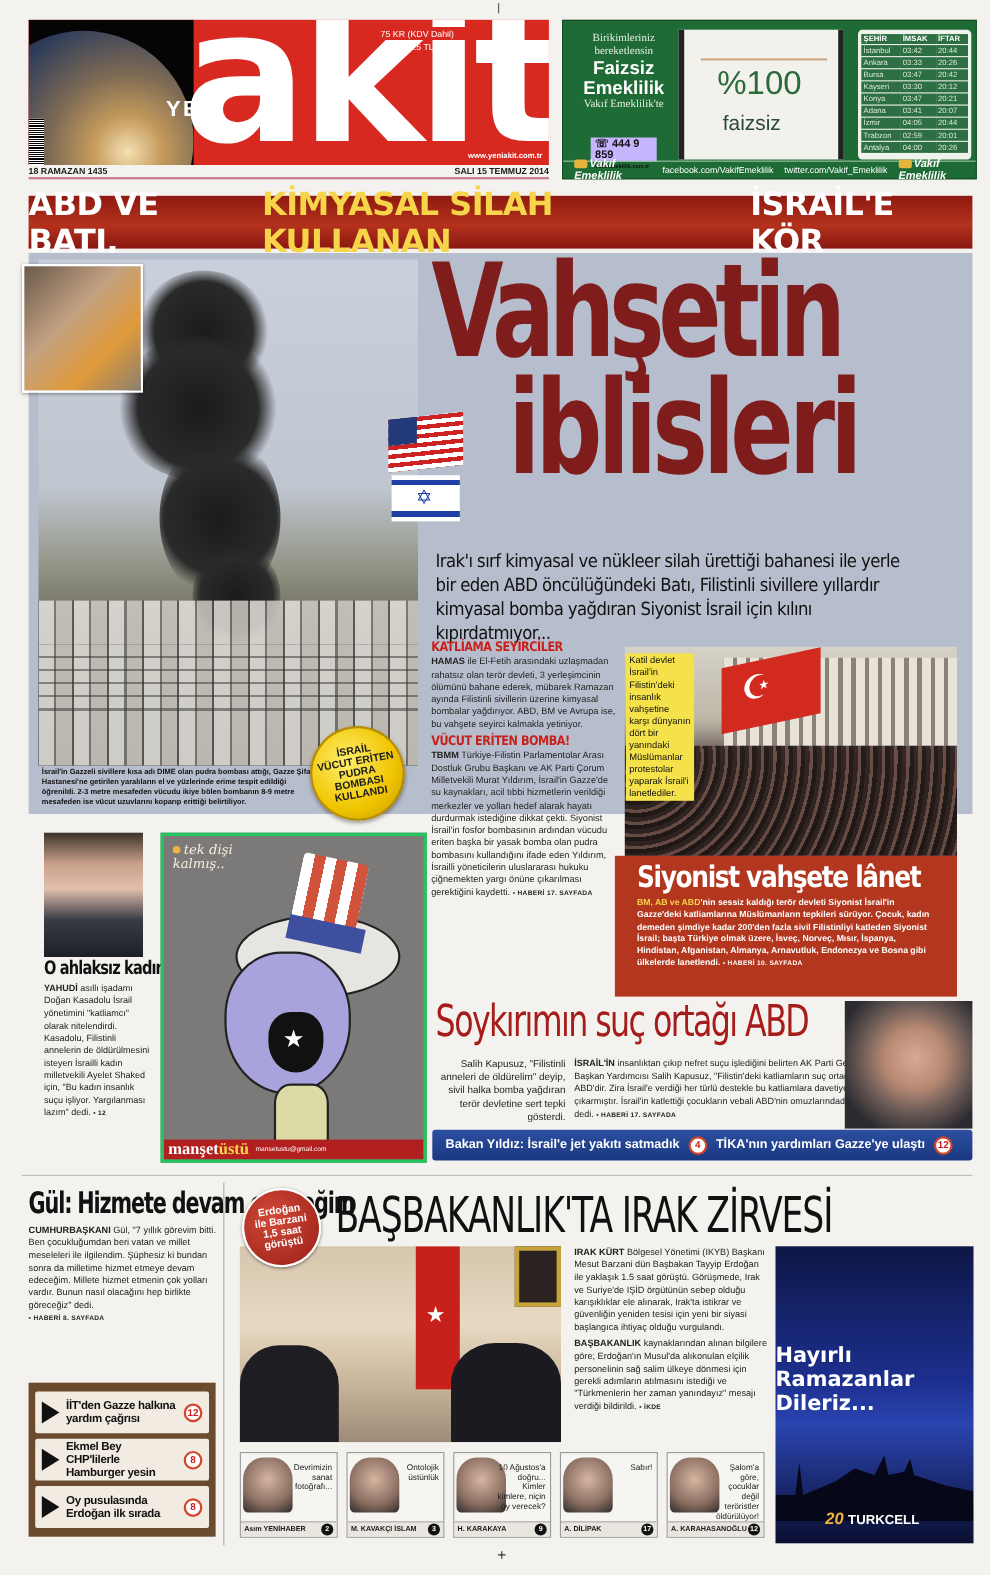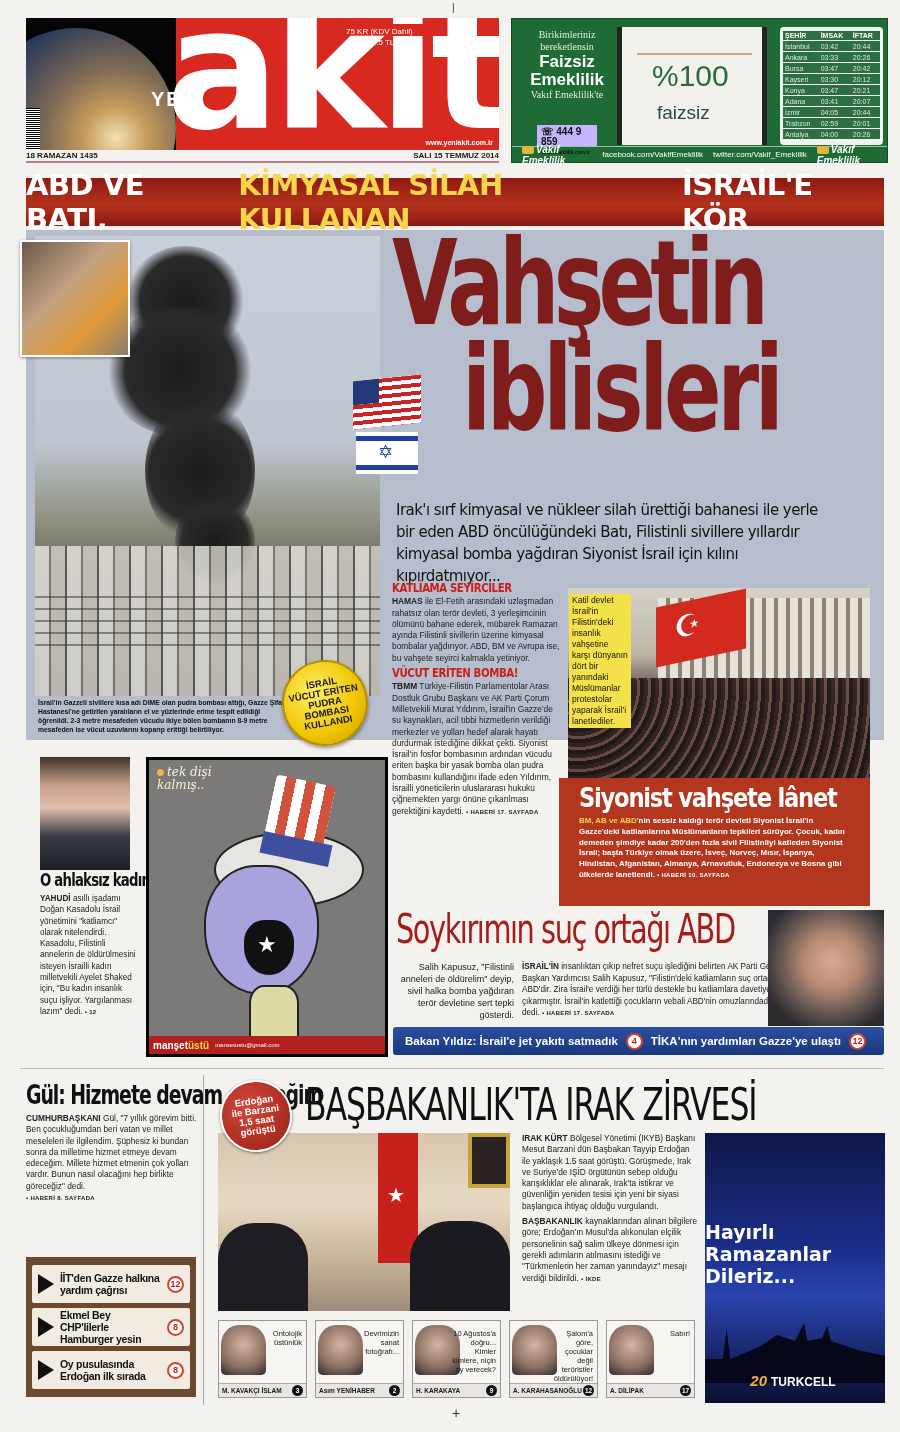--- a/index.html
+++ b/index.html
@@ -79,32 +79,32 @@
     .siyonist p { font-size: 7.9px; line-height: 10.8px; font-weight: bold; margin-top: 2px; }
     .siyonist .hl { color: #f7d54a; }
 
     
     .portrait1 { left: 40px; top: 757px; width: 90px; height: 113px; background: linear-gradient(180deg, #3c332a 0%, #c8a08a 25%, #e2bfae 45%, #3a3c44 70%, #1d1f26 100%); }
     .ahlak { left: 40px; top: 872px; width: 100px; }
     .ahlak h3 { font-family: "DejaVu Sans", sans-serif; font-size: 17px; font-weight: bold; letter-spacing: -1px; line-height: 17px; transform: scaleX(0.78); transform-origin: left; white-space: nowrap; color: #111; }
     .ahlak p { font-size: 8.2px; line-height: 11.3px; color: #222; margin-top: 4px; }
 
     
-    .cartoon { left: 146px; top: 757px; width: 242px; height: 300px; background: #7b7a78; border: 3px solid #000000; overflow: hidden; }
+    .cartoon { left: 146px; top: 757px; width: 242px; height: 300px; background: #7b7a78; border: 3px solid #22c55e; overflow: hidden; }
     .cartoon .cap { position: absolute; left: 8px; top: 6px; color: #f7f0dc; font-size: 12px; line-height: 13px; font-family: "DejaVu Serif", serif; font-style: italic; }
     .cartoon .dot { display: inline-block; width: 7px; height: 7px; border-radius: 50%; background: #f0b33c; margin-right: 3px; }
     .cartoon .hat { position: absolute; left: 120px; top: 20px; width: 60px; height: 70px; background: repeating-linear-gradient(90deg, #fff 0 10px, #d2533c 10px 20px); border-radius: 4px 4px 0 0; transform: rotate(12deg); }
     .cartoon .band { position: absolute; left: 112px; top: 78px; width: 70px; height: 22px; background: #3e4fa0; transform: rotate(12deg); }
     .cartoon .brim { position: absolute; left: 65px; top: 72px; width: 150px; height: 75px; background: #e7e5e2; border-radius: 50%; border: 2px solid #222; }
     .cartoon .face { position: absolute; left: 55px; top: 105px; width: 115px; height: 130px; background: #a8a3dc; border-radius: 45% 45% 50% 50%; border: 2px solid #222; }
     .cartoon .mouth { position: absolute; left: 95px; top: 160px; width: 50px; height: 55px; background: #111; border-radius: 40% 40% 50% 50%; }
     .cartoon .star { position: absolute; left: 108px; top: 172px; color: #fff; font-size: 22px; }
     .cartoon .neck { position: absolute; left: 100px; top: 225px; width: 50px; height: 60px; background: #dcdba6; border: 2px solid #222; border-radius: 30% 30% 0 0; }
     .cartoon .foot { position: absolute; left: 0; bottom: 0; width: 100%; height: 18px; background: #b21f1f; color: #fff; display: flex; align-items: center; gap: 6px; padding-left: 4px; }
-    .cartoon .foot b { font-size: 10px; font-family: Liberation Sans, sans-serif; }
+    .cartoon .foot b { font-size: 15px; font-family: Liberation Serif, serif; }
     .cartoon .foot b span { color: #f7d54a; }
     .cartoon .foot small { font-size: 6px; }
 
     
     .soykirim-h { left: 396px; top: 904px; width: 380px; font-family: "DejaVu Sans", sans-serif; font-size: 40px; color: #a61c1a; letter-spacing: -2px; transform: scaleX(0.72); transform-origin: left; white-space: nowrap; line-height: 50px; }
     .soy-left { left: 392px; top: 961px; width: 122px; font-size: 9px; line-height: 12px; text-align: right; color: #222; }
     .soy-right { left: 522px; top: 961px; width: 268px; font-size: 8.2px; line-height: 11.5px; color: #222; }
     .portrait2 { left: 768px; top: 910px; width: 116px; height: 116px; background: radial-gradient(ellipse at 55% 45%, #d6ab93 0%, #b88a74 30%, #6a5a55 55%, #2a2a30 80%); }
     .strip { left: 393px; top: 1027px; width: 491px; height: 28px; background: linear-gradient(#2c4fa0, #1a3880); color: #fff; font-weight: bold; font-size: 11.5px; display: flex; align-items: center; gap: 8px; padding-left: 12px; border-radius: 3px; }
     .num-circle { display: inline-flex; width: 17px; height: 17px; border-radius: 50%; background: #fff; color: #c8201b; border: 2px solid #d4442a; font-size: 9px; align-items: center; justify-content: center; font-weight: bold; }
@@ -403,53 +403,53 @@
     <div>Ramazanlar</div>
     <div>Dileriz...</div>
   </div>
   <div class="sky"></div>
   <div class="logo2"><span>20</span><span style="color:#fff;font-style:normal;font-size:12px;">TURKCELL</span></div>
 </div>
 
 <div class="abs columnists">
   <div class="col-card">
     <div class="face2"></div>
+    <div class="quote">Devrimizin sanat fotoğrafı...</div>
+    <div class="name">
+        <span>Asım YENİHABER</span>
+        <span class="pg">2</span>
+      </div>
+  </div>
+  <div class="col-card">
+    <div class="face2"></div>
     <div class="quote">Ontolojik üstünlük</div>
     <div class="name">
         <span>M. KAVAKÇI İSLAM</span>
         <span class="pg">3</span>
-      </div>
-  </div>
-  <div class="col-card">
-    <div class="face2"></div>
-    <div class="quote">Devrimizin sanat fotoğrafı...</div>
-    <div class="name">
-        <span>Asım YENİHABER</span>
-        <span class="pg">2</span>
       </div>
   </div>
   <div class="col-card">
     <div class="face2"></div>
     <div class="quote">10 Ağustos'a doğru... Kimler kimlere, niçin oy verecek?</div>
     <div class="name">
         <span>H. KARAKAYA</span>
         <span class="pg">9</span>
       </div>
   </div>
   <div class="col-card">
     <div class="face2"></div>
+    <div class="quote">Sabır!</div>
+    <div class="name">
+        <span>A. DİLİPAK</span>
+        <span class="pg">17</span>
+      </div>
+  </div>
+  <div class="col-card">
+    <div class="face2"></div>
     <div class="quote">Şalom'a göre, çocuklar değil teröristler öldürülüyor!</div>
     <div class="name">
         <span>A. KARAHASANOĞLU</span>
         <span class="pg">12</span>
       </div>
   </div>
-  <div class="col-card">
-    <div class="face2"></div>
-    <div class="quote">Sabır!</div>
-    <div class="name">
-        <span>A. DİLİPAK</span>
-        <span class="pg">17</span>
-      </div>
-  </div>
 </div>
 
 <div class="abs crosshair">+</div>
 
 </body></html>

